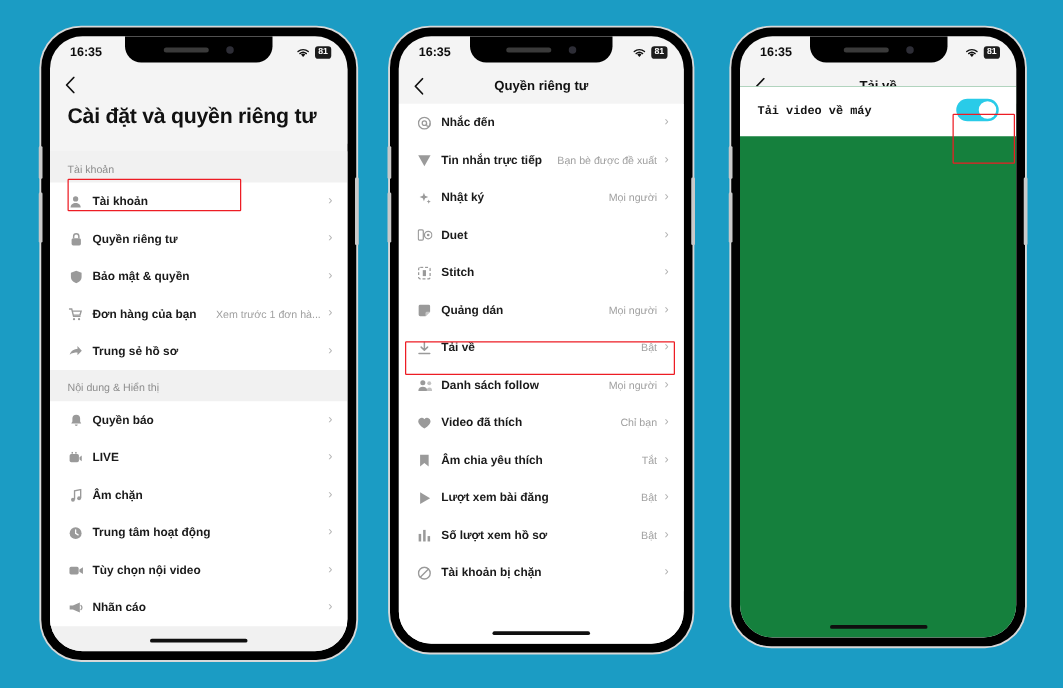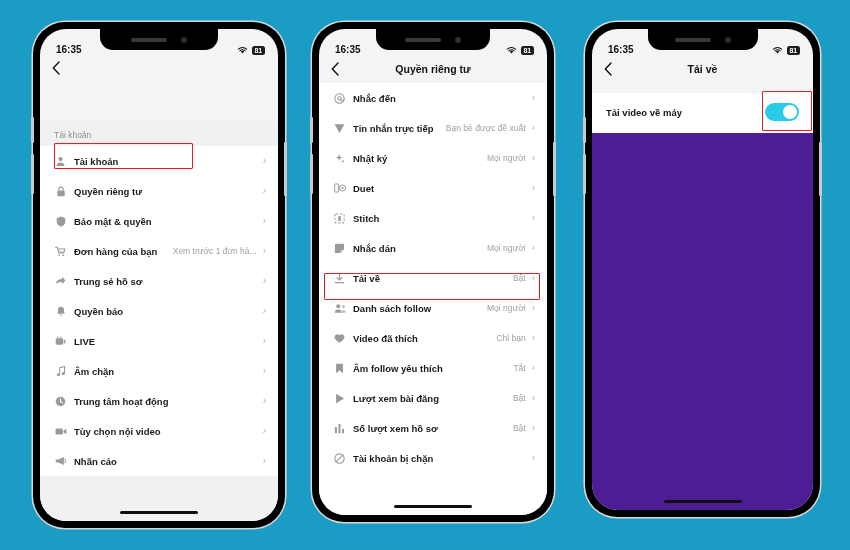--- a/index.html
+++ b/index.html
@@ -59,21 +59,21 @@
   .camera {
     width: 6px; height: 6px;
     background: #2d2d36; border-radius: 50%;
   }
 
   
   .status-bar {
     position: relative;
     height: 26px;
     display: flex;
-    align-items: flex-end;
+    align-items: center;
     justify-content: space-between;
     padding: 0 13px 0 16px;
     font-size: 10px;
     font-weight: bold;
     color: #0d0d0d;
     z-index: 10;
   }
   .status-right {
     display: flex; align-items: center; gap: 4px;
   }
@@ -271,20 +271,21 @@
       </div>
 
       <div class="nav">
         <span class="back-chev">
           <svg width="8" height="14" viewBox="0 0 8 14">
               <path d="M7 1 L1.3 7 L7 13" stroke="#111" stroke-width="1.4" fill="none" stroke-linecap="round" stroke-linejoin="round"></path>
             </svg>
         </span>
       </div>
 
+      <div class="page-title">Cài đặt và quyền riêng tư</div>
 
       <div class="scroll-area" style="top:92px;">
 
         <div class="section-header">Tài khoản</div>
         <div class="card">
 
           <div class="row">
             <span class="ico">
               <svg width="11" height="11" viewBox="0 0 12 12">
                   <circle cx="6" cy="3.4" r="2.3" fill="#9a9a9a"></circle>
@@ -334,20 +335,21 @@
             <span class="ico">
               <svg width="11" height="11" viewBox="0 0 12 12">
                   <path d="M0.8 8.4C2 4.6 5 3.4 7.6 3.4V0.9L11.4 5 7.6 9V6.6c-2.6 0-4.8.5-6.8 1.8z" fill="#9a9a9a"></path>
                 </svg>
             </span>
             <span class="label">Trung sẻ hồ sơ</span>
             <span class="chev">›</span>
           </div>
         </div>
 
+        <div class="section-header">Nội dung &amp; Hiển thị</div>
         <div class="card">
 
           <div class="row">
             <span class="ico">
               <svg width="10" height="11" viewBox="0 0 11 12">
                   <path d="M5.5 0.8a3.4 3.4 0 0 1 3.4 3.4v2.5l1 1.9H1.1l1-1.9V4.2A3.4 3.4 0 0 1 5.5.8z" fill="#9a9a9a"></path>
                   <path d="M4.2 9.4a1.3 1.3 0 0 0 2.6 0z" fill="#9a9a9a"></path>
                 </svg>
             </span>
             <span class="label">Quyền báo</span>
@@ -516,21 +518,21 @@
             <span class="chev">›</span>
           </div>
 
           <div class="row">
             <span class="ico">
               <svg width="11" height="11" viewBox="0 0 12 12">
                   <path d="M1 2.2a1.3 1.3 0 0 1 1.3-1.3h7.4A1.3 1.3 0 0 1 11 2.2V7L7 11H2.3A1.3 1.3 0 0 1 1 9.7z" fill="#9a9a9a"></path>
                   <path d="M11 7H8.3A1.3 1.3 0 0 0 7 8.3V11" fill="#c9c9c9"></path>
                 </svg>
             </span>
-            <span class="label">Nhắc dán</span>
+            <span class="label">Quảng dán</span>
             <span class="value">Mọi người</span>
             <span class="chev">›</span>
           </div>
 
           <div class="row">
             <span class="ico">
               <svg width="11" height="11" viewBox="0 0 12 12">
                   <path d="M6 0.8v6.4M3.2 5.1L6 7.8l2.8-2.7" stroke="#9a9a9a" stroke-width="1.3" fill="none" stroke-linecap="round" stroke-linejoin="round"></path>
                   <path d="M1.3 10.6h9.4" stroke="#9a9a9a" stroke-width="1.3" stroke-linecap="round"></path>
                 </svg>
@@ -564,21 +566,21 @@
             <span class="value">Chỉ bạn</span>
             <span class="chev">›</span>
           </div>
 
           <div class="row">
             <span class="ico">
               <svg width="9" height="11" viewBox="0 0 10 12">
                   <path d="M1.2 0.8h7.6v10.4L5 8.2l-3.8 3z" fill="#9a9a9a"></path>
                 </svg>
             </span>
-            <span class="label">Âm follow yêu thích</span>
+            <span class="label">Âm chia yêu thích</span>
             <span class="value">Tắt</span>
             <span class="chev">›</span>
           </div>
 
           <div class="row">
             <span class="ico">
               <svg width="10" height="11" viewBox="0 0 11 12">
                   <path d="M1.2 0.8L10 6l-8.8 5.2z" fill="#9a9a9a"></path>
                 </svg>
             </span>
@@ -647,21 +649,21 @@
 
       <div class="nav" style="height:28px;">
         <span class="back-chev">
           <svg width="8" height="14" viewBox="0 0 8 14">
               <path d="M7 1 L1.3 7 L7 13" stroke="#111" stroke-width="1.4" fill="none" stroke-linecap="round" stroke-linejoin="round"></path>
             </svg>
         </span>
         <span class="nav-title">Tải về</span>
       </div>
 
-      <div class="scroll-area" style="top:64px; background:#4c1d95;">
+      <div class="scroll-area" style="top:40px; background:#15803d;font-family:Liberation Mono, monospace;">
         <div class="toggle-card">
           <div class="toggle-head">
             <span class="toggle-title">Tải video về máy</span>
             <span class="switch">
               <span class="knob"></span>
             </span>
           </div>
         </div>
       </div>
 

